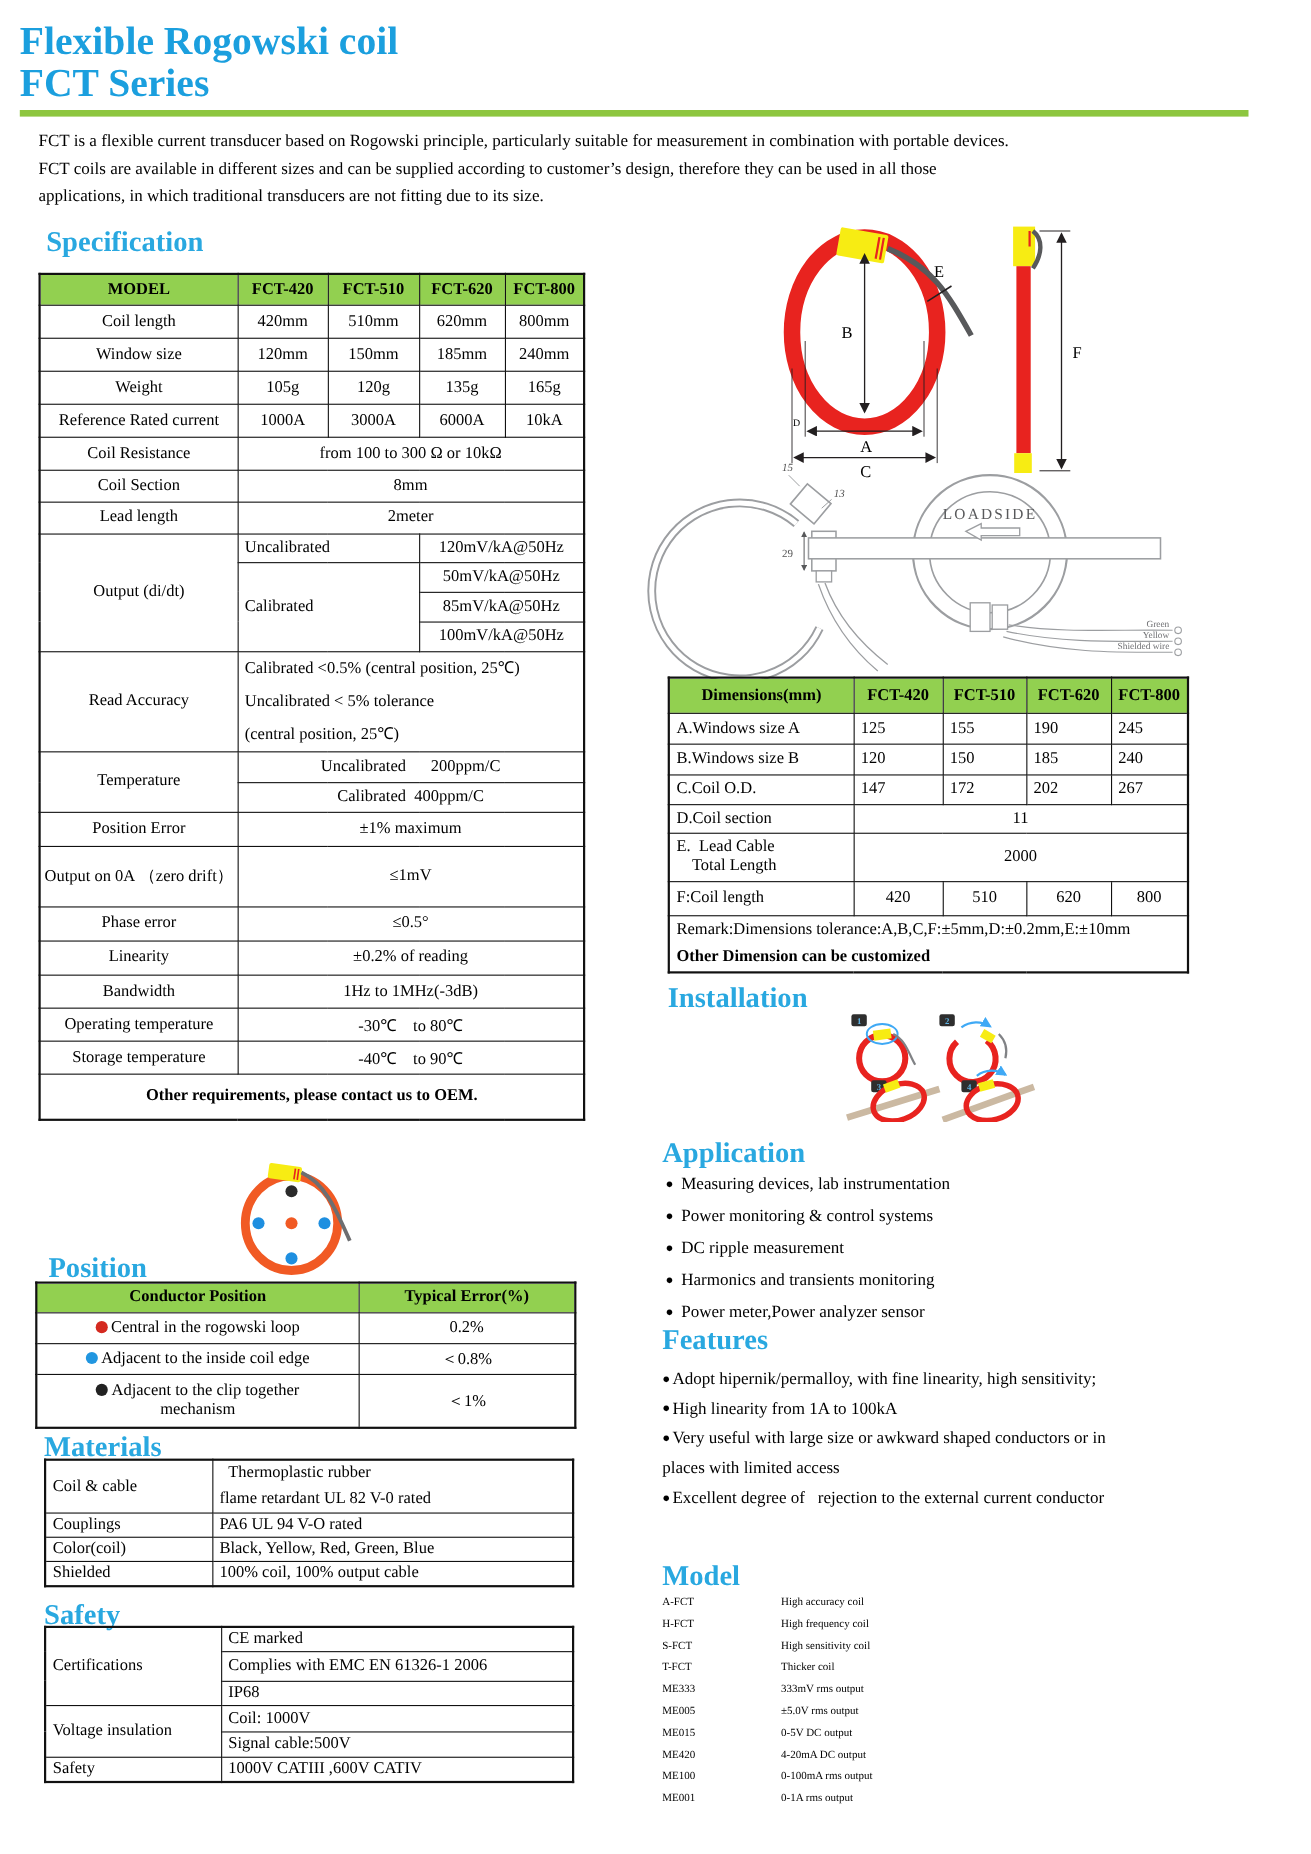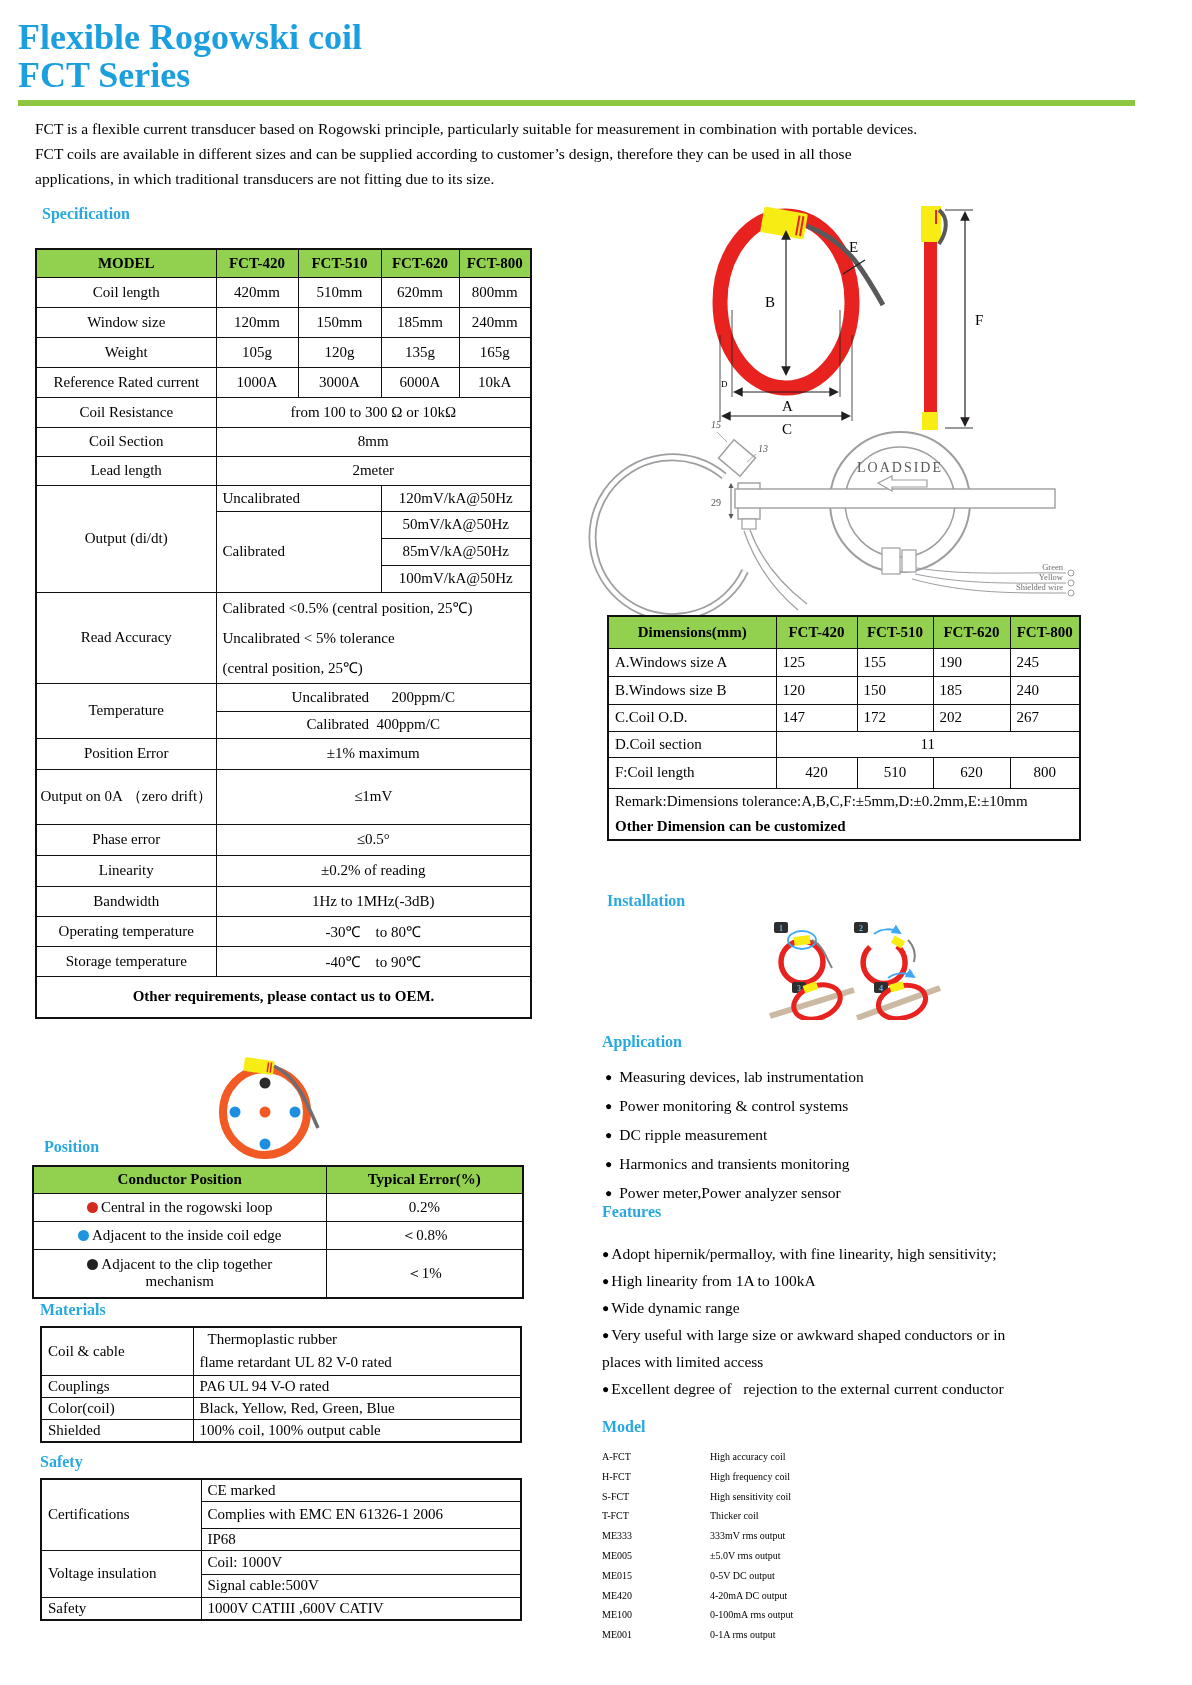--- a/index.html
+++ b/index.html
@@ -2,21 +2,21 @@
 <html><head>
 <meta charset="utf-8">
 <style>
   html,body{margin:0;padding:0;background:#fff;}
   .page{position:relative;width:1192px;height:1685px;background:#ffffff;
         font-family:"Liberation Serif",serif;color:#000;overflow:hidden;}
   .abs{position:absolute;}
   .title{font-weight:bold;font-size:36px;line-height:38px;color:#1B9FDE;}
   .rule{background:#8DC63F;height:6px;}
   .intro div{font-size:15.5px;line-height:25px;white-space:nowrap;}
-  .sec{font-weight:bold;font-size:16px;color:#29A8E0;white-space:nowrap;}
+  .sec{font-weight:bold;font-size:26px;color:#29A8E0;white-space:nowrap;}
   table{border-collapse:collapse;table-layout:fixed;font-size:15px;}
   .tb{border:2px solid #111;}
   .tb td,.tb th{border:1px solid #111;text-align:center;padding:0 2px;overflow:hidden;vertical-align:middle;}
   .tb th{background:#92D050;font-weight:bold;}
   .nb{font-weight:normal;}
   .left{text-align:left !important;padding-left:6px !important;}
   .bold{font-weight:bold;}
   .dot{display:inline-block;width:11px;height:11px;border-radius:50%;vertical-align:-1px;margin-right:3px;}
   .dot-red{background:#D42A20;}
   .dot-blue{background:#2196E0;}
@@ -277,20 +277,27 @@
       <td class="left">C.Coil O.D.</td>
       <td class="left">147</td>
       <td class="left">172</td>
       <td class="left">202</td>
       <td class="left">267</td>
     </tr>
     <tr style="height:26px">
       <td class="left">D.Coil section</td>
       <td colspan="4">11</td>
     </tr>
+    <tr style="height:44px">
+      <td class="left">
+        <div>E.&nbsp;&nbsp;Lead Cable</div>
+        <div style="padding-left:14px">Total Length</div>
+      </td>
+      <td colspan="4">2000</td>
+    </tr>
     <tr style="height:31px">
       <td class="left">F:Coil length</td>
       <td>420</td>
       <td>510</td>
       <td>620</td>
       <td>800</td>
     </tr>
     <tr style="height:52px">
       <td colspan="5" class="left" style="line-height:25px;">
         <div>Remark:Dimensions tolerance:A,B,C,F:±5mm,D:±0.2mm,E:±10mm</div>
@@ -342,21 +349,20 @@
     <div class="li"><span class="bullet">●</span><span>Power monitoring &amp; control systems</span></div>
     <div class="li"><span class="bullet">●</span><span>DC ripple measurement</span></div>
     <div class="li"><span class="bullet">●</span><span>Harmonics and transients monitoring</span></div>
     <div class="li"><span class="bullet">●</span><span>Power meter,Power analyzer sensor</span></div>
   </div>
 
   <div class="abs sec" style="left:602px;top:1203px;">Features</div>
   <div class="abs blist feat" style="left:602px;top:1240px;">
     <div class="li"><span class="bullet2">●</span><span>Adopt hipernik/permalloy, with fine linearity, high sensitivity;</span></div>
     <div class="li"><span class="bullet2">●</span><span>High linearity from 1A to 100kA</span></div>
-    <div class="li"><span class="bullet2">●</span><span>Wide dynamic range</span></div>
     <div class="li"><span class="bullet2">●</span><span>Very useful with large size or awkward shaped conductors or in</span></div>
     <div class="li"><span>places with limited access</span></div>
     <div class="li"><span class="bullet2">●</span><span>Excellent degree of&nbsp;&nbsp;&nbsp;rejection to the external current conductor</span></div>
   </div>
 
   <div class="abs sec" style="left:602px;top:1418px;">Model</div>
   <div class="abs" style="left:602px;top:1447px;">
     <div class="model-row"><span class="mcode">A-FCT</span><span>High accuracy coil</span></div>
     <div class="model-row"><span class="mcode">H-FCT</span><span>High frequency coil</span></div>
     <div class="model-row"><span class="mcode">S-FCT</span><span>High sensitivity coil</span></div>

